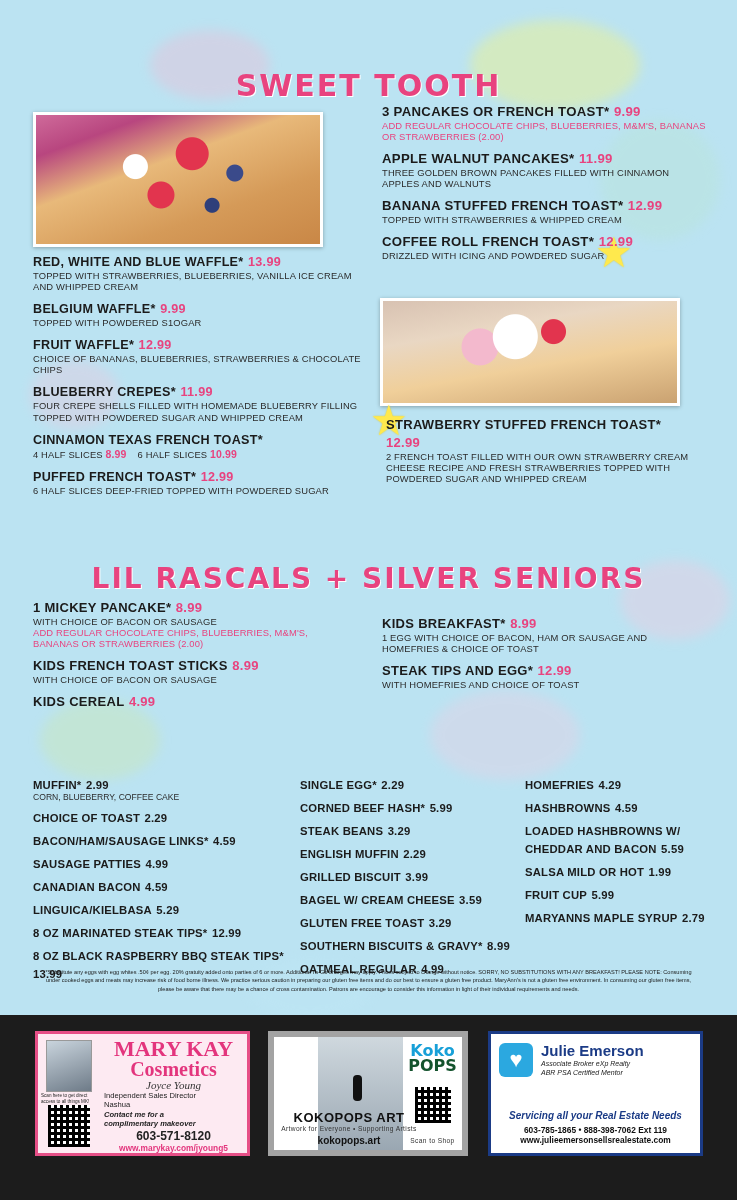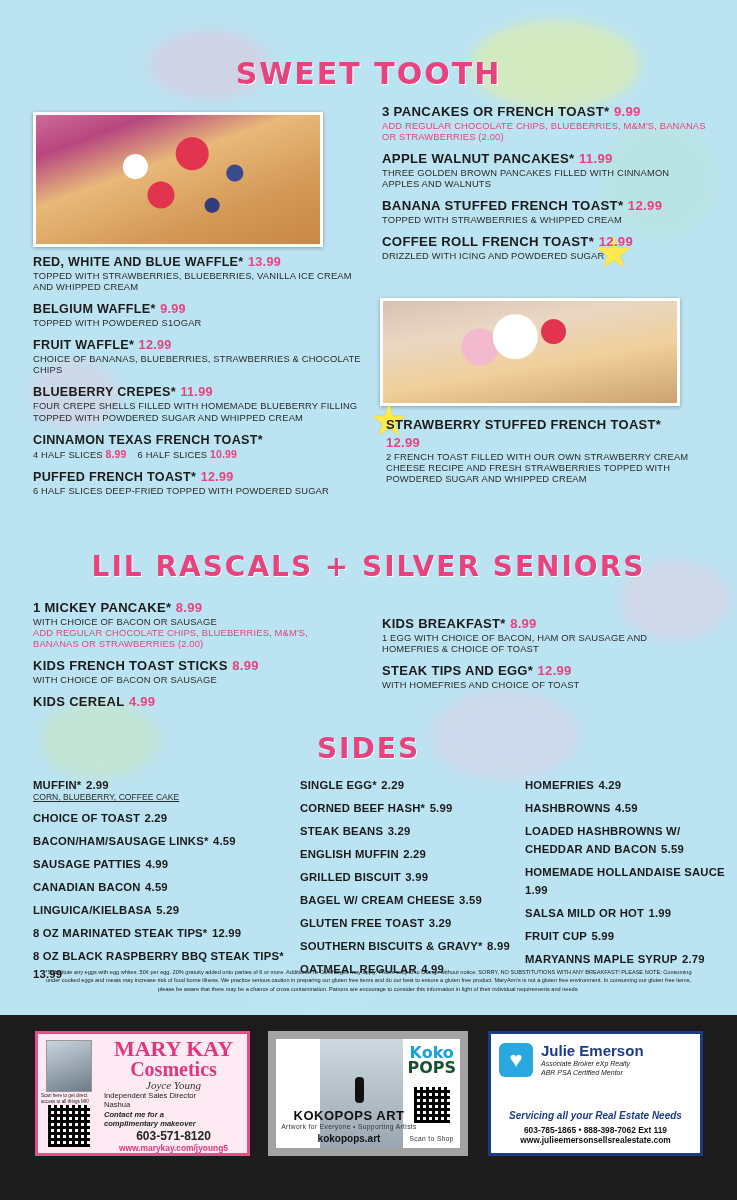--- a/index.html
+++ b/index.html
@@ -23,21 +23,21 @@
   .b6 { left:40px; top:700px; width:120px; height:80px; background:#cfe9a5; opacity:.35;}
   .b7 { left:430px; top:690px; width:150px; height:90px; background:#f9c8de; opacity:.3;}
   .b8 { left:250px; top:960px; width:120px; height:60px; background:#bfe7f5; opacity:.4;}
 
   h1.section {
     text-align:center;
     font-family: "DejaVu Sans", sans-serif;
     font-weight: 800;
     letter-spacing: 2px;
     color: #e8437f;
-    margin: 4px;
+    margin: 16px;
     text-shadow: 1px 1px 0 #fff;
   }
   .sweet-title { position:absolute; left:0; right:0; top:52px; font-size:30px; }
   .lil-title { position:absolute; left:0; right:0; top:546px; font-size:28px; }
   .sides-title { position:absolute; left:0; right:0; top:728px; font-size:28px; }
 
   .item-name {
     font-weight:bold; color:#1b1b1b; font-size:12.6px; letter-spacing:.3px;
   }
   .price { color:#e8437f; font-weight:bold; }
@@ -63,31 +63,31 @@
       linear-gradient(170deg,#d8c2b2 0%, #e9d7c3 30%, #f0cf9a 60%, #caa271 100%);
   }
 
   .star { position:absolute; color:#ffe94d; font-size:42px; line-height:1; text-shadow:0 0 2px #d9c93c; }
 
   .col { position:absolute; }
 
   .sides-col { position:absolute; }
   .side-item { margin-bottom:5px; }
   .side-name { font-weight:bold; font-size:11.3px; color:#1b1b1b; letter-spacing:.2px; }
-  .side-desc { font-size:8.6px; color:#2b2b2b; text-transform:uppercase; line-height:1.15;text-decoration:underline; }
+  .side-desc { font-size:8.6px; color:#2b2b2b; text-transform:uppercase; line-height:1.15; }
 
   .disclaimer {
     position:absolute; left:40px; right:40px; top:968px;
     font-size:5.6px; line-height:1.5; color:#1b1b1b; text-align:center;
   }
 
   .footer { position:absolute; left:0; right:0; top:1015px; height:185px; background:#1c1c1c; }
   .ad { position:absolute; background:#fff; }
   .ad1 { left:35px; top:1031px; width:215px; height:125px; border:3px solid #e64f87; background:#fdeaf2; }
-  .ad2 { left:268px; top:1031px; width:200px; height:125px; border:8px solid #a3a3a3; background:#fff;padding-left:44px; }
+  .ad2 { left:268px; top:1031px; width:200px; height:125px; border:6px solid #a3a3a3; background:#fff;padding-left:44px; }
   .ad3 { left:488px; top:1031px; width:215px; height:125px; border:3px solid #1b3b86; background:#fff; }
 
   .mk-title { font-family:"Liberation Serif", serif; color:#e3357d; font-size:22px; font-weight:bold; line-height:.95; text-align:center; }
   .mk-sub { font-family:"Liberation Serif", serif; color:#333; font-size:11px; font-style:italic; text-align:center; }
   .mk-small { font-size:7.6px; color:#222; text-align:left; line-height:1.25; }
   .mk-phone { font-size:12px; font-weight:bold; color:#222; text-align:center; }
   .mk-web { font-size:8.4px; font-weight:bold; color:#e3357d; text-align:center; }
   .qr { width:42px; height:42px; background:
       repeating-linear-gradient(0deg,#000 0 3px,#fff 3px 6px),
       repeating-linear-gradient(90deg,#000 0 3px,#fff 3px 6px);
@@ -263,21 +263,20 @@
     </div>
     <div class="item">
       <div>
         <span class="item-name" style="font-size:13px">STEAK TIPS AND EGG*</span>
         <span class="item-name price" style="font-size:13px">12.99</span>
       </div>
       <div class="desc">WITH HOMEFRIES AND CHOICE OF TOAST</div>
     </div>
   </div>
 
-  <h1 class="section sides-title">SIDES</h1>
 
   <div class="sides-col" style="left:33px; top:775px; width:255px;">
     <div class="side-item"><span class="side-name">MUFFIN*</span> <span class="side-name price">2.99</span><div class="side-desc">CORN, BLUEBERRY, COFFEE CAKE</div></div>
     <div class="side-item"><span class="side-name">CHOICE OF TOAST</span> <span class="side-name price">2.29</span></div>
     <div class="side-item"><span class="side-name">BACON/HAM/SAUSAGE LINKS*</span> <span class="side-name price">4.59</span></div>
     <div class="side-item"><span class="side-name">SAUSAGE PATTIES</span> <span class="side-name price">4.99</span></div>
     <div class="side-item"><span class="side-name">CANADIAN BACON</span> <span class="side-name price">4.59</span></div>
     <div class="side-item"><span class="side-name">LINGUICA/KIELBASA</span> <span class="side-name price">5.29</span></div>
     <div class="side-item"><span class="side-name">8 OZ MARINATED STEAK TIPS*</span> <span class="side-name price">12.99</span></div>
     <div class="side-item"><span class="side-name">8 OZ BLACK RASPBERRY BBQ STEAK TIPS*</span> <span class="side-name price">13.99</span></div>
@@ -292,21 +291,20 @@
     <div class="side-item"><span class="side-name">BAGEL W/ CREAM CHEESE</span> <span class="side-name price">3.59</span></div>
     <div class="side-item"><span class="side-name">GLUTEN FREE TOAST</span> <span class="side-name price">3.29</span></div>
     <div class="side-item"><span class="side-name">SOUTHERN BISCUITS &amp; GRAVY*</span> <span class="side-name price">8.99</span></div>
     <div class="side-item"><span class="side-name">OATMEAL REGULAR</span> <span class="side-name price">4.99</span></div>
   </div>
 
   <div class="sides-col" style="left:525px; top:775px; width:200px;">
     <div class="side-item"><span class="side-name">HOMEFRIES</span> <span class="side-name price">4.29</span></div>
     <div class="side-item"><span class="side-name">HASHBROWNS</span> <span class="side-name price">4.59</span></div>
     <div class="side-item"><span class="side-name">LOADED HASHBROWNS W/ CHEDDAR AND BACON</span> <span class="side-name price">5.59</span></div>
-    <div class="side-item"><span class="side-name">HOMEMADE HOLLANDAISE SAUCE</span> <span class="side-name price">1.99</span></div>
     <div class="side-item"><span class="side-name">SALSA MILD OR HOT</span> <span class="side-name price">1.99</span></div>
     <div class="side-item"><span class="side-name">FRUIT CUP</span> <span class="side-name price">5.99</span></div>
     <div class="side-item"><span class="side-name">MARYANNS MAPLE SYRUP</span> <span class="side-name price">2.79</span></div>
   </div>
 
   <div class="disclaimer">*Substitute any eggs with egg whites .50¢ per egg. 20% gratuity added onto parties of 6 or more. Additional To-Go charges may apply. Prices subject to change without notice. SORRY, NO SUBSTITUTIONS WITH ANY BREAKFAST! PLEASE NOTE: Consuming under cooked eggs and meats may increase risk of food borne illness. We practice serious caution in preparing our gluten free items and do our best to ensure a gluten free product. MaryAnn's is not a gluten free environment. In consuming our gluten free items, please be aware that there may be a chance of cross contamination. Patrons are encourage to consider this information in light of their individual requirements and needs.</div>
 
   <div class="footer"></div>
 
   <div class="ad ad1">

